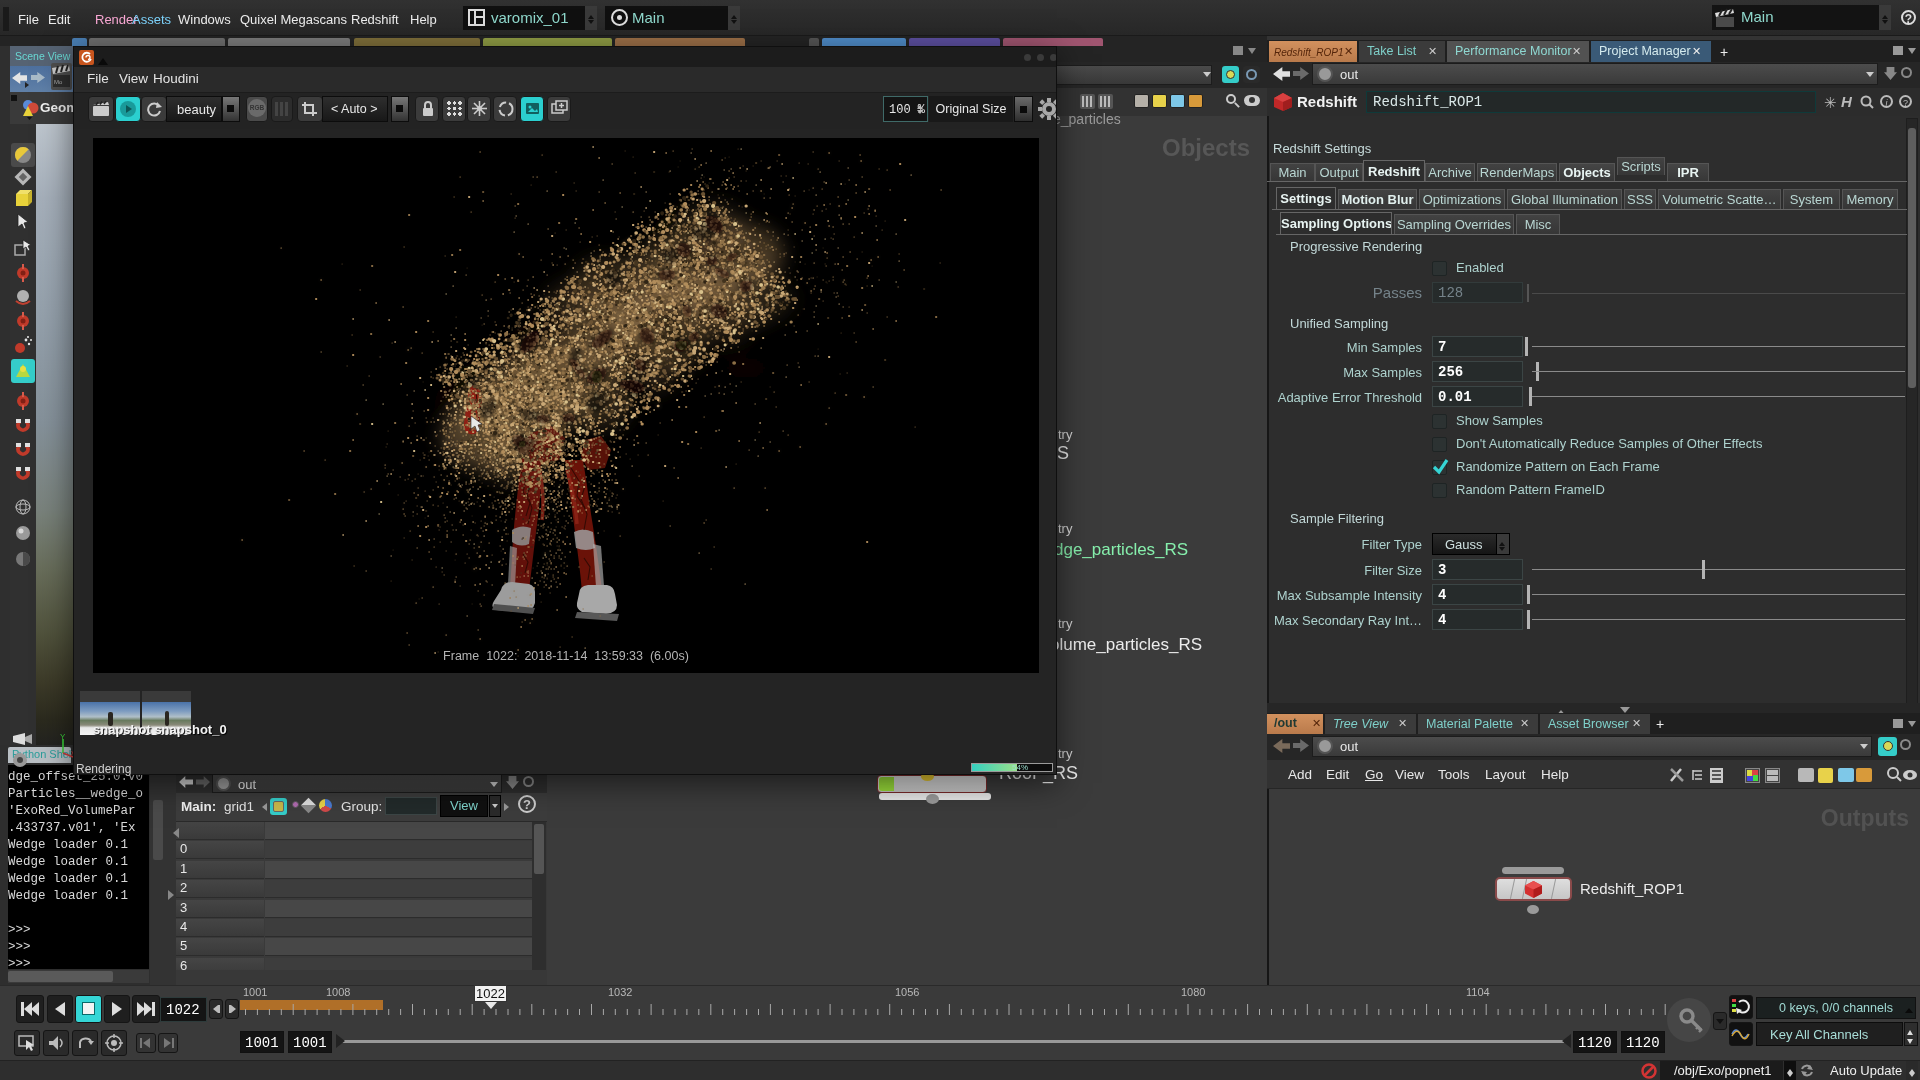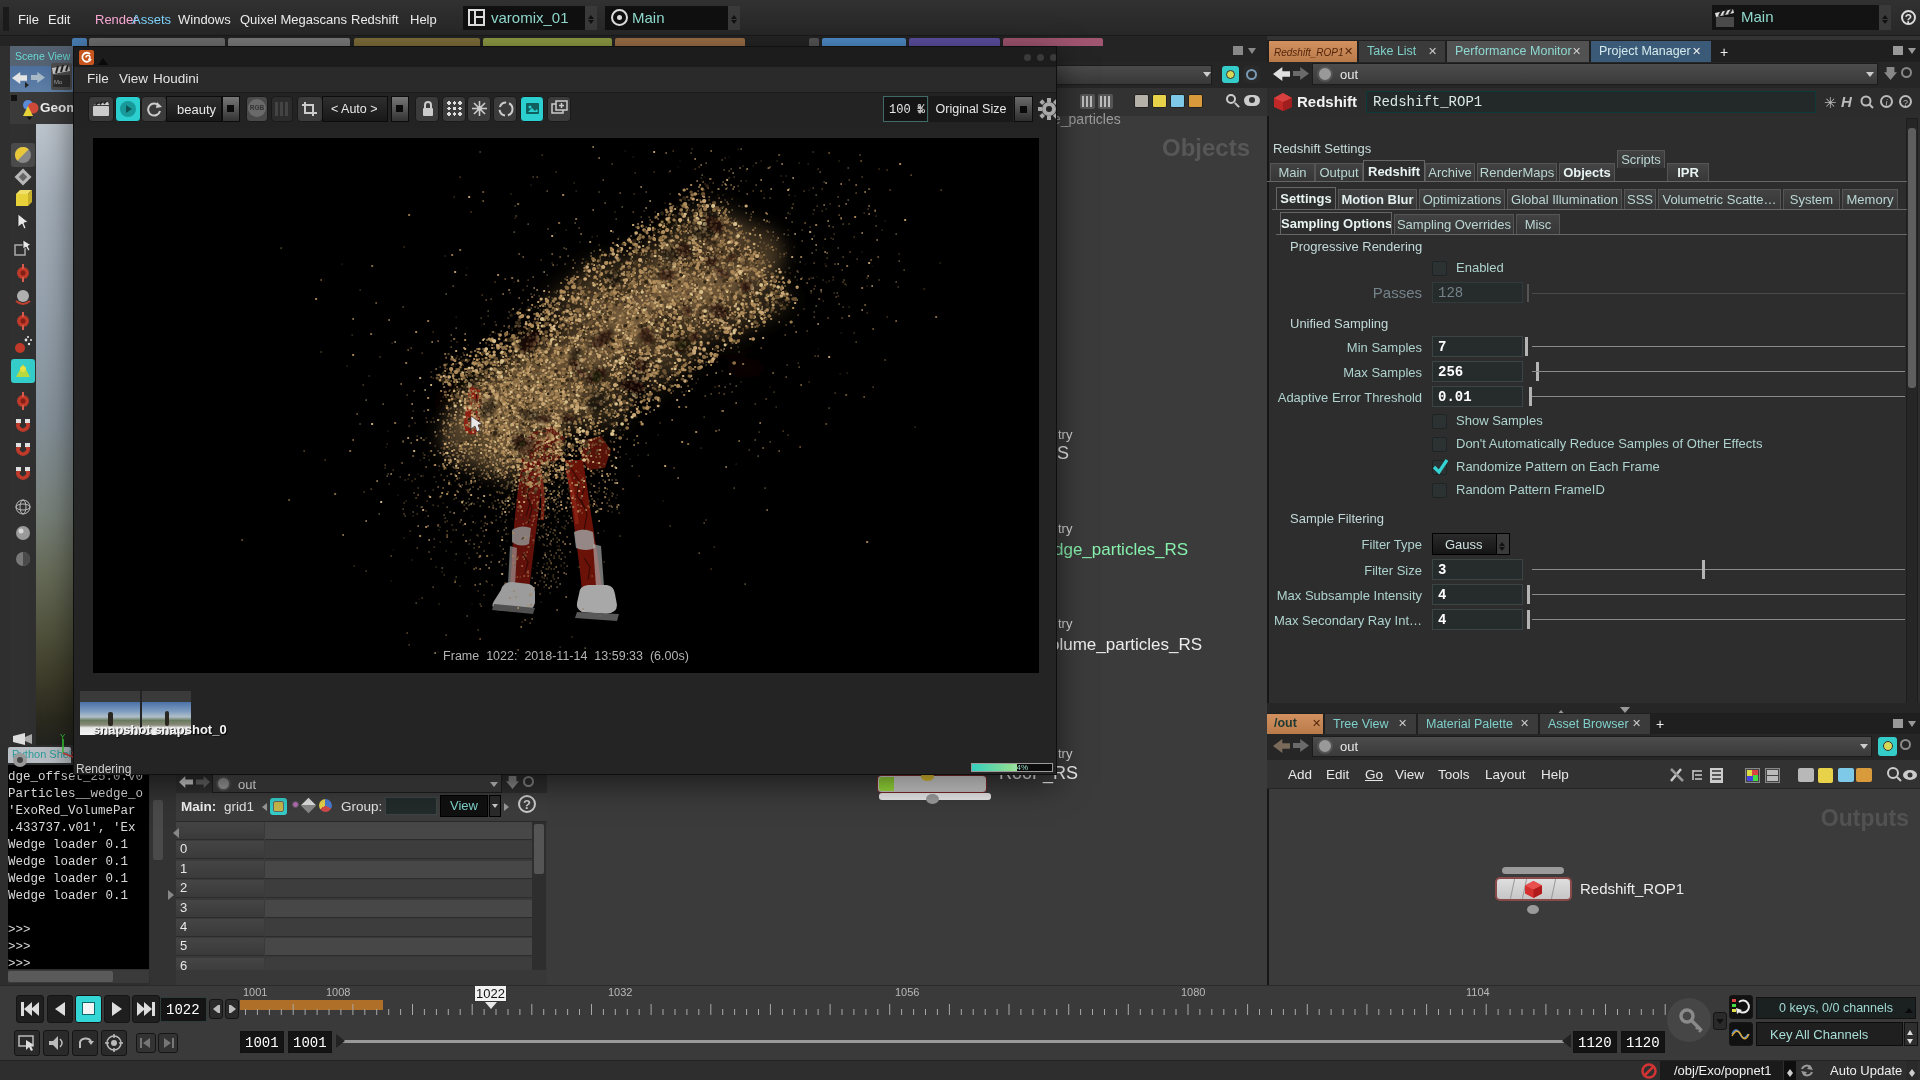--- a/index.html
+++ b/index.html
@@ -330,21 +330,21 @@
 <div class="a" style="left:1899px;top:95px;width:13px;height:13px;border:2px solid #bbb;border-radius:50%;color:#bbb;font-size:9px;text-align:center;line-height:12px;">?</div>
 <div class="a" style="left:1906px;top:118px;width:12px;height:592px;background:#262626;border:1px solid #1e1e1e;"></div>
 <div class="a" style="left:1908px;top:128px;width:8px;height:260px;background:#5e5e5e;border-radius:3px;"></div>
 <div class="a" style="left:1273px;top:141px;font-size:13px;color:#c8dcdc;">Redshift Settings</div>
 <div class="a" style="left:1270px;top:163px;width:45px;height:18px;background:linear-gradient(#424242,#363636);border:1px solid #555;border-bottom:none;color:#b9d6d2;font-size:13px;text-align:center;padding-top:1px;white-space:nowrap;overflow:hidden;">Main</div>
 <div class="a" style="left:1315px;top:163px;width:48px;height:18px;background:linear-gradient(#424242,#363636);border:1px solid #555;border-bottom:none;color:#b9d6d2;font-size:13px;text-align:center;padding-top:1px;white-space:nowrap;overflow:hidden;">Output</div>
 <div class="a" style="left:1363px;top:160px;width:62px;height:21px;background:#2d2d2d;border:1px solid #666;border-bottom:none;color:#e8f4f2;font-weight:bold;font-size:13px;text-align:center;padding-top:3px;white-space:nowrap;overflow:hidden;">Redshift</div>
 <div class="a" style="left:1425px;top:163px;width:50px;height:18px;background:linear-gradient(#424242,#363636);border:1px solid #555;border-bottom:none;color:#b9d6d2;font-size:13px;text-align:center;padding-top:1px;white-space:nowrap;overflow:hidden;">Archive</div>
 <div class="a" style="left:1477px;top:163px;width:80px;height:18px;background:linear-gradient(#424242,#363636);border:1px solid #555;border-bottom:none;color:#b9d6d2;font-size:13px;text-align:center;padding-top:1px;white-space:nowrap;overflow:hidden;">RenderMaps</div>
 <div class="a" style="left:1559px;top:163px;width:56px;height:18px;background:linear-gradient(#454545,#373737);border:1px solid #555;border-bottom:none;color:#e8f4f2;font-weight:bold;font-size:13px;text-align:center;padding-top:1px;white-space:nowrap;overflow:hidden;">Objects</div>
-<div class="a" style="left:1617px;top:150px;width:48px;height:18px;background:linear-gradient(#424242,#363636);border:1px solid #555;border-bottom:none;color:#b9d6d2;font-size:13px;text-align:center;padding-top:1px;white-space:nowrap;overflow:hidden;">Scripts</div>
+<div class="a" style="left:1617px;top:157px;width:48px;height:18px;background:linear-gradient(#424242,#363636);border:1px solid #555;border-bottom:none;color:#b9d6d2;font-size:13px;text-align:center;padding-top:1px;white-space:nowrap;overflow:hidden;">Scripts</div>
 <div class="a" style="left:1667px;top:163px;width:42px;height:18px;background:linear-gradient(#454545,#373737);border:1px solid #555;border-bottom:none;color:#e8f4f2;font-weight:bold;font-size:13px;text-align:center;padding-top:1px;white-space:nowrap;overflow:hidden;">IPR</div>
 <div class="a" style="left:1267px;top:181px;width:640px;height:1px;background:#666;"></div>
 <div class="a" style="left:1276px;top:187px;width:60px;height:22px;background:#2d2d2d;border:1px solid #666;border-bottom:none;color:#e8f4f2;font-weight:bold;font-size:13px;text-align:center;padding-top:3px;white-space:nowrap;overflow:hidden;">Settings</div>
 <div class="a" style="left:1338px;top:189px;width:79px;height:20px;background:linear-gradient(#424242,#363636);border:1px solid #555;border-bottom:none;color:#e0efed;font-weight:bold;font-size:13px;text-align:center;padding-top:2px;white-space:nowrap;overflow:hidden;">Motion Blur</div>
 <div class="a" style="left:1419px;top:189px;width:86px;height:20px;background:linear-gradient(#424242,#363636);border:1px solid #555;border-bottom:none;color:#b9d6d2;font-size:13px;text-align:center;padding-top:2px;white-space:nowrap;overflow:hidden;">Optimizations</div>
 <div class="a" style="left:1507px;top:189px;width:115px;height:20px;background:linear-gradient(#424242,#363636);border:1px solid #555;border-bottom:none;color:#b9d6d2;font-size:13px;text-align:center;padding-top:2px;white-space:nowrap;overflow:hidden;">Global Illumination</div>
 <div class="a" style="left:1624px;top:189px;width:32px;height:20px;background:linear-gradient(#424242,#363636);border:1px solid #555;border-bottom:none;color:#b9d6d2;font-size:13px;text-align:center;padding-top:2px;white-space:nowrap;overflow:hidden;">SSS</div>
 <div class="a" style="left:1658px;top:189px;width:123px;height:20px;background:linear-gradient(#424242,#363636);border:1px solid #555;border-bottom:none;color:#b9d6d2;font-size:13px;text-align:center;padding-top:2px;white-space:nowrap;overflow:hidden;">Volumetric Scatte…</div>
 <div class="a" style="left:1783px;top:189px;width:57px;height:20px;background:linear-gradient(#424242,#363636);border:1px solid #555;border-bottom:none;color:#b9d6d2;font-size:13px;text-align:center;padding-top:2px;white-space:nowrap;overflow:hidden;">System</div>
 <div class="a" style="left:1842px;top:189px;width:56px;height:20px;background:linear-gradient(#424242,#363636);border:1px solid #555;border-bottom:none;color:#b9d6d2;font-size:13px;text-align:center;padding-top:2px;white-space:nowrap;overflow:hidden;">Memory</div>
@@ -402,21 +402,21 @@
 <div class="a mono" style="left:1432px;top:609px;width:91px;height:21px;background:#262b2b;border:1px solid #3b4545;color:#fff;font-weight:bold;font-size:14px;padding:2px 0 0 5px;">4</div>
 <div class="a" style="left:1527px;top:610px;width:3px;height:19px;background:#b4b4b4;"></div>
 <div class="a" style="left:1532px;top:619px;width:373px;height:1px;background:#8a8a8a;"></div>
 <div class="a" style="left:1267px;top:703px;width:653px;height:10px;background:#262626;"></div>
 <div class="a" style="left:1556px;top:705px;width:0;height:0;border:5px solid transparent;border-bottom:6px solid #999;"></div>
 <div class="a" style="left:1620px;top:707px;width:0;height:0;border:5px solid transparent;border-top:6px solid #999;"></div>
 <div class="a" style="left:1267px;top:713px;width:653px;height:272px;background:#3b3b3b;border-left:2px solid #161616;"></div>
 <div class="a" style="left:1267px;top:713px;width:653px;height:21px;background:#1f1f1f;"></div>
 <div class="a" style="left:1267px;top:714px;width:56px;height:20px;background:linear-gradient(#d2915e,#b97a4b);color:#203a33;font-size:12.5px;font-weight:bold;padding:2px 0 0 7px;">/out</div>
 <div class="a" style="left:1312px;top:717px;font-size:11px;color:#54250a;">✕</div>
-<div class="a" style="left:1325px;top:714px;width:91px;height:21px;background:#3b3b3b;color:#7fd0ca;font-size:12.5px;padding:3px 0 0 8px;white-space:nowrap;overflow:hidden;">Tree View</div>
+<div class="a" style="left:1325px;top:714px;width:91px;height:21px;background:#3b3b3b;color:#7fd0ca;font-size:12.5px;padding:3px 0 0 8px;white-space:nowrap;overflow:hidden;font-style:italic;">Tree View</div>
 <div class="a" style="left:1398px;top:717px;font-size:11px;color:#ccc;">✕</div>
 <div class="a" style="left:1418px;top:714px;width:120px;height:21px;background:#3b3b3b;color:#7fd0ca;font-size:12.5px;padding:3px 0 0 8px;white-space:nowrap;overflow:hidden;">Material Palette</div>
 <div class="a" style="left:1520px;top:717px;font-size:11px;color:#ccc;">✕</div>
 <div class="a" style="left:1540px;top:714px;width:110px;height:21px;background:#3b3b3b;color:#7fd0ca;font-size:12.5px;padding:3px 0 0 8px;white-space:nowrap;overflow:hidden;">Asset Browser</div>
 <div class="a" style="left:1632px;top:717px;font-size:11px;color:#ccc;">✕</div>
 <div class="a" style="left:1656px;top:716px;font-size:14px;color:#eee;">+</div>
 <div class="a" style="left:1893px;top:719px;width:10px;height:9px;background:#999;"></div>
 <div class="a" style="left:1908px;top:721px;width:0;height:0;border:4px solid transparent;border-top:6px solid #999;"></div>
 <div class="a" style="left:1267px;top:734px;width:653px;height:26px;background:#262626;"></div>
 <div class="a" style="left:1273px;top:739px;width:17px;height:14px;background:#7a6a5a;clip-path:polygon(0 50%,55% 0,55% 30%,100% 30%,100% 70%,55% 70%,55% 100%);"></div>

